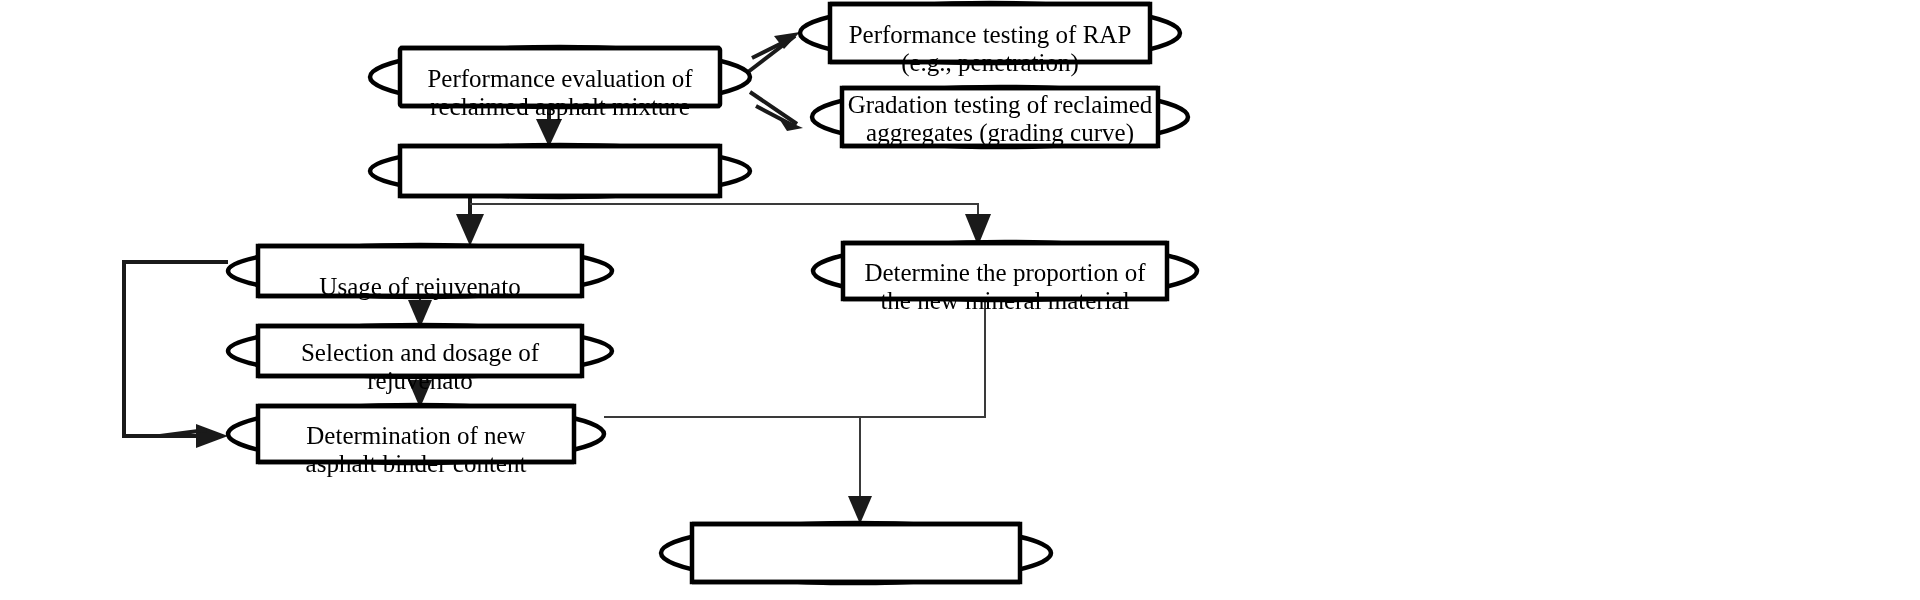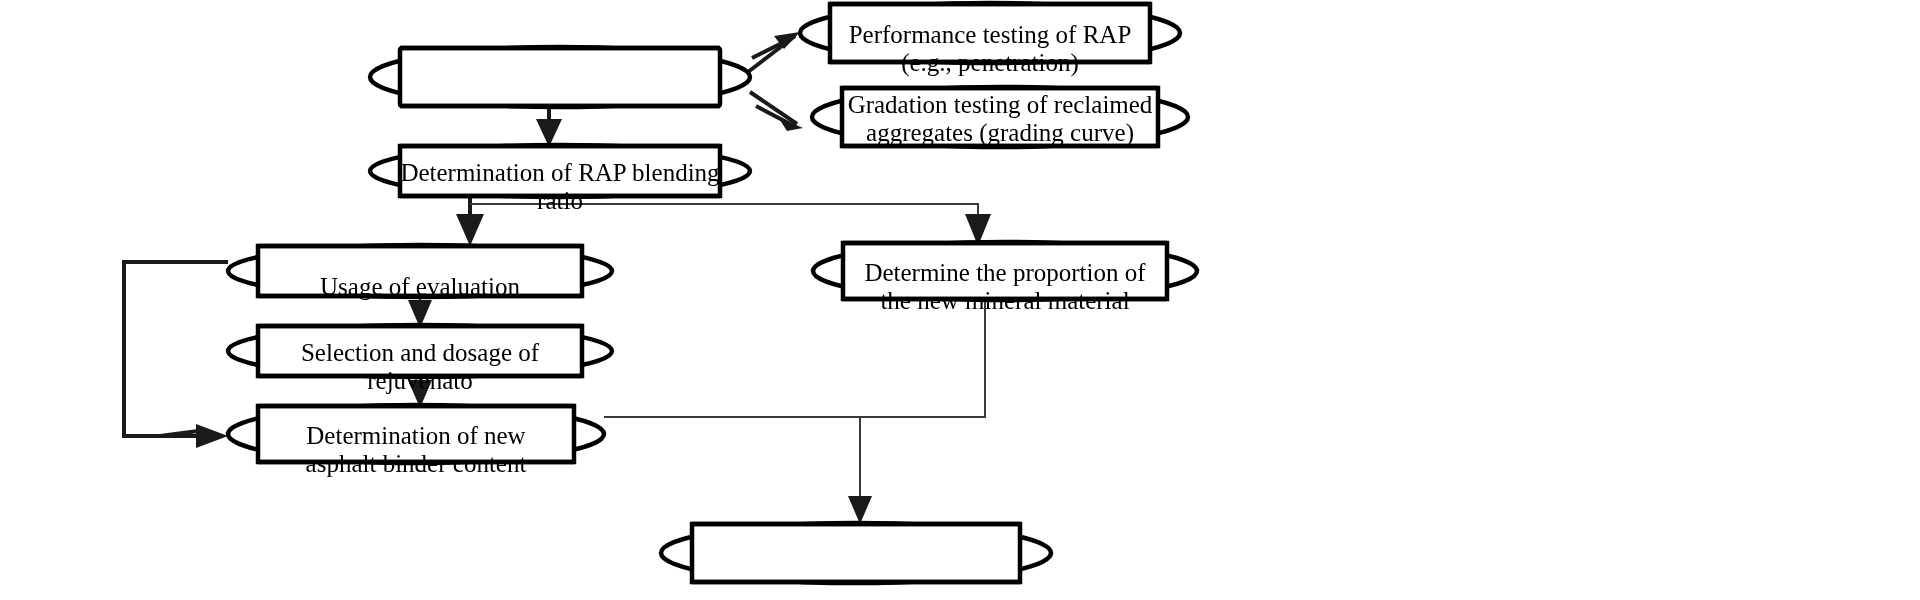--- a/index.html
+++ b/index.html
@@ -164,30 +164,31 @@
     </g>
 
     <g>
       <ellipse class="node-shape" cx="856" cy="553" rx="195" ry="30"></ellipse>
       <rect class="node-shape" x="692" y="524" width="328" height="58" stroke="none"></rect>
       <path class="node-shape" d="M 692 524 L 1020 524 M 692 582 L 1020 582" fill="none"></path>
     </g>
 
   </svg>
 
+  <div class="node-label" style="left:386px; top:47px; width:348px; height:60px;">Performance evaluation of
+reclaimed asphalt mixture</div>
 
   <div class="node-label" style="left:816px; top:3px; width:348px; height:60px;">Performance testing of RAP
 (e.g., penetration)</div>
 
   <div class="node-label" style="left:826px; top:73px; width:348px; height:60px;">Gradation testing of reclaimed
 aggregates (grading curve)</div>
 
-  <div class="node-label" style="left:386px; top:146px; width:348px; height:50px;">Determination of RAP blending ratio</div>
 
-  <div class="node-label" style="left:246px; top:246px; width:348px; height:50px;">Usage of evaluation</div>
+  <div class="node-label" style="left:246px; top:246px; width:348px; height:50px;">Usage of rejuvenato</div>
 
   <div class="node-label" style="left:831px; top:242px; width:348px; height:58px;">Determine the proportion of
 the new mineral material</div>
 
   <div class="node-label" style="left:242px; top:405px; width:348px; height:58px;">Determination of new
 asphalt binder content</div>
 
   <div class="node-label" style="left:246px; top:326px; width:348px; height:50px;">Selection and dosage of rejuvenato</div>
 
 

